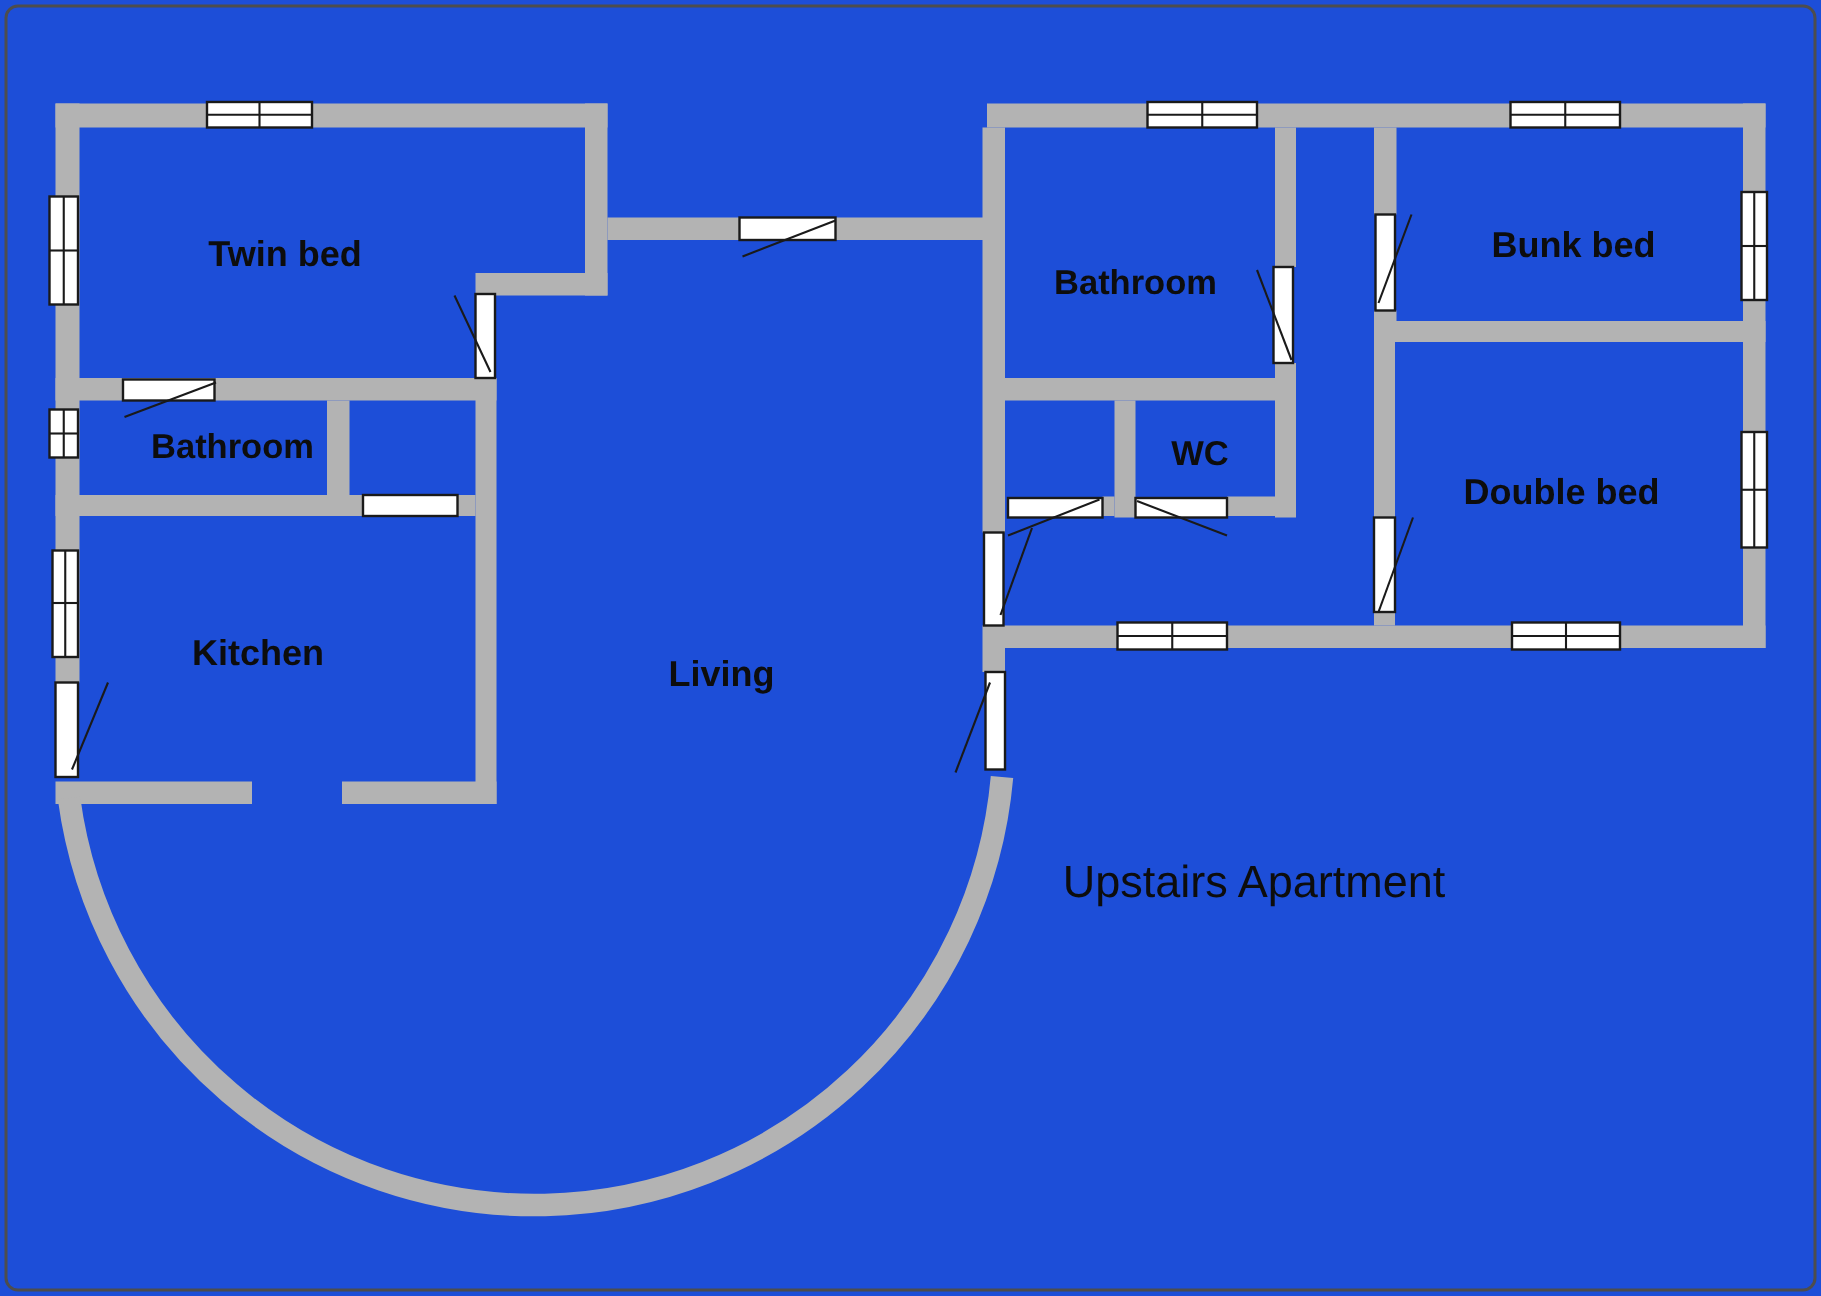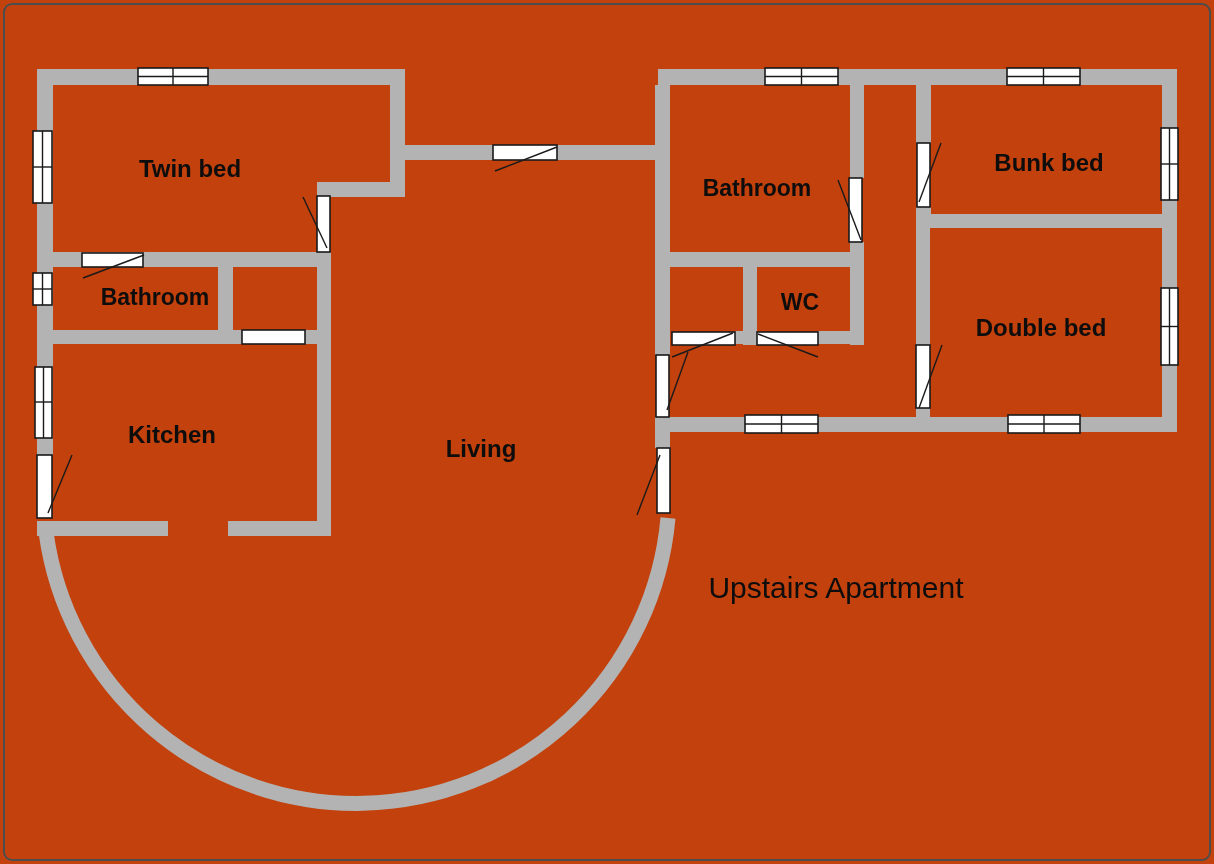--- a/index.html
+++ b/index.html
@@ -5,21 +5,21 @@
   html, body {
     margin: 0;
     padding: 0;
     background: #ffffff;
     font-family: "Liberation Sans", sans-serif;
   }
   .page {
     position: relative;
     width: 1214px;
     height: 864px;
-    background: #c2410c;
+    background: #1d4ed8;
     overflow: hidden;
     text-align: right;
   }
   .frame {
     position: absolute;
     left: 3px; top: 3px; right: 3px; bottom: 3px;
     border: 2px solid #4d4d4d;
     border-radius: 9px;
     pointer-events: none;
   }

